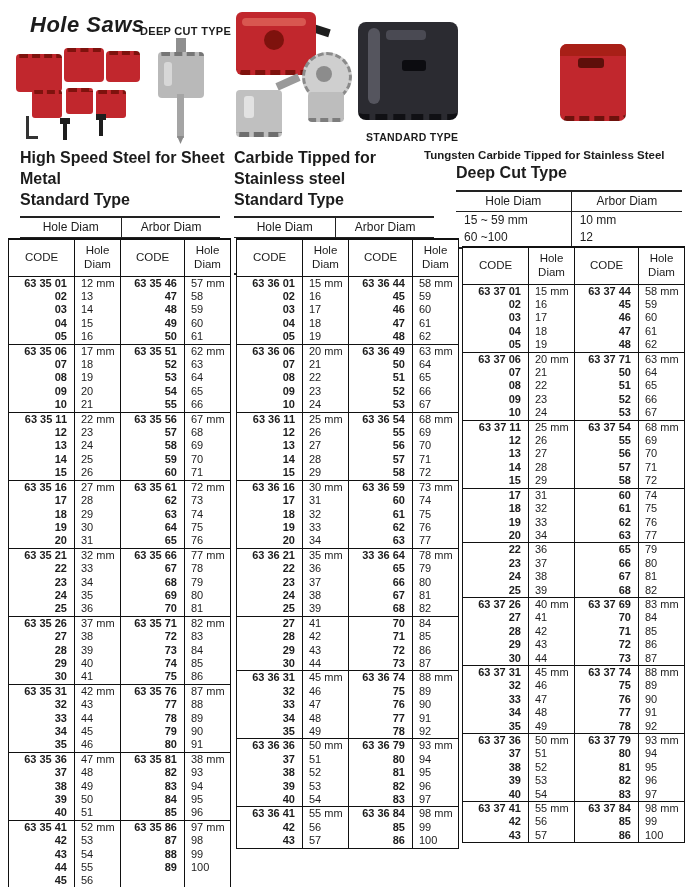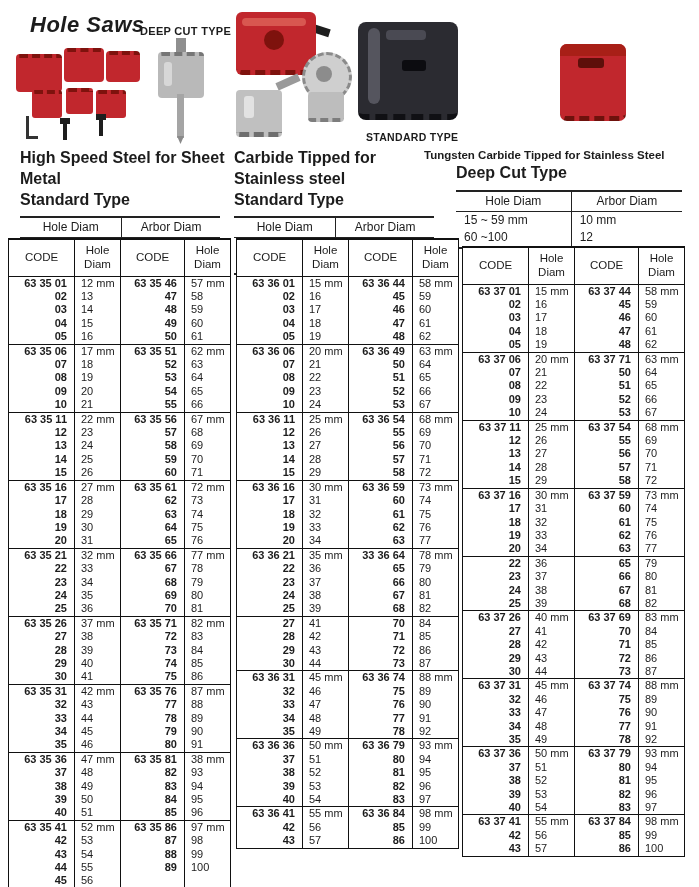--- a/index.html
+++ b/index.html
@@ -878,26 +878,20 @@
         </tr>
         <tr>
           <td class="code">15</td>
           <td class="diam">29</td>
           <td class="code">58</td>
           <td class="diam">72</td>
         </tr>
       </tbody>
       <tbody class="block">
         <tr>
-          <td class="code">63 37 16</td>
-          <td class="diam">30 mm</td>
-          <td class="code">63 37 59</td>
-          <td class="diam">73 mm</td>
-        </tr>
-        <tr>
           <td class="code">17</td>
           <td class="diam">31</td>
           <td class="code">60</td>
           <td class="diam">74</td>
         </tr>
         <tr>
           <td class="code">18</td>
           <td class="diam">32</td>
           <td class="code">61</td>
           <td class="diam">75</td>

